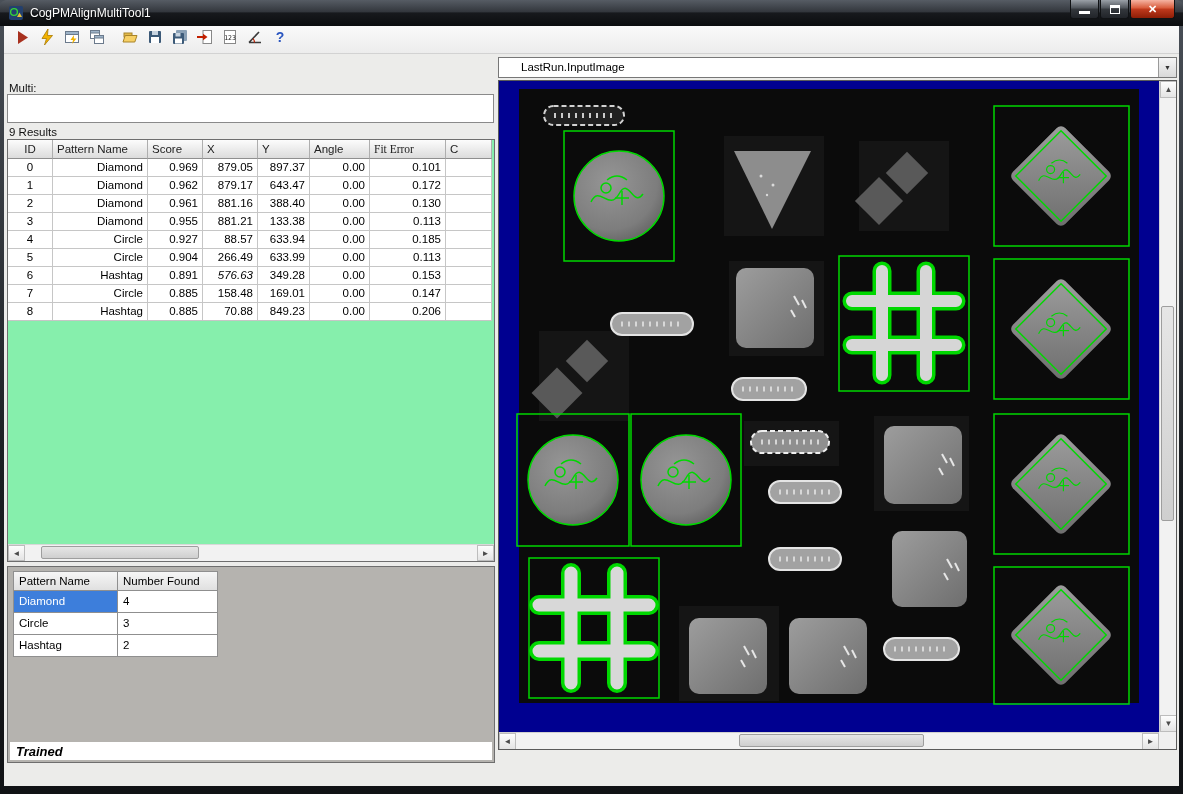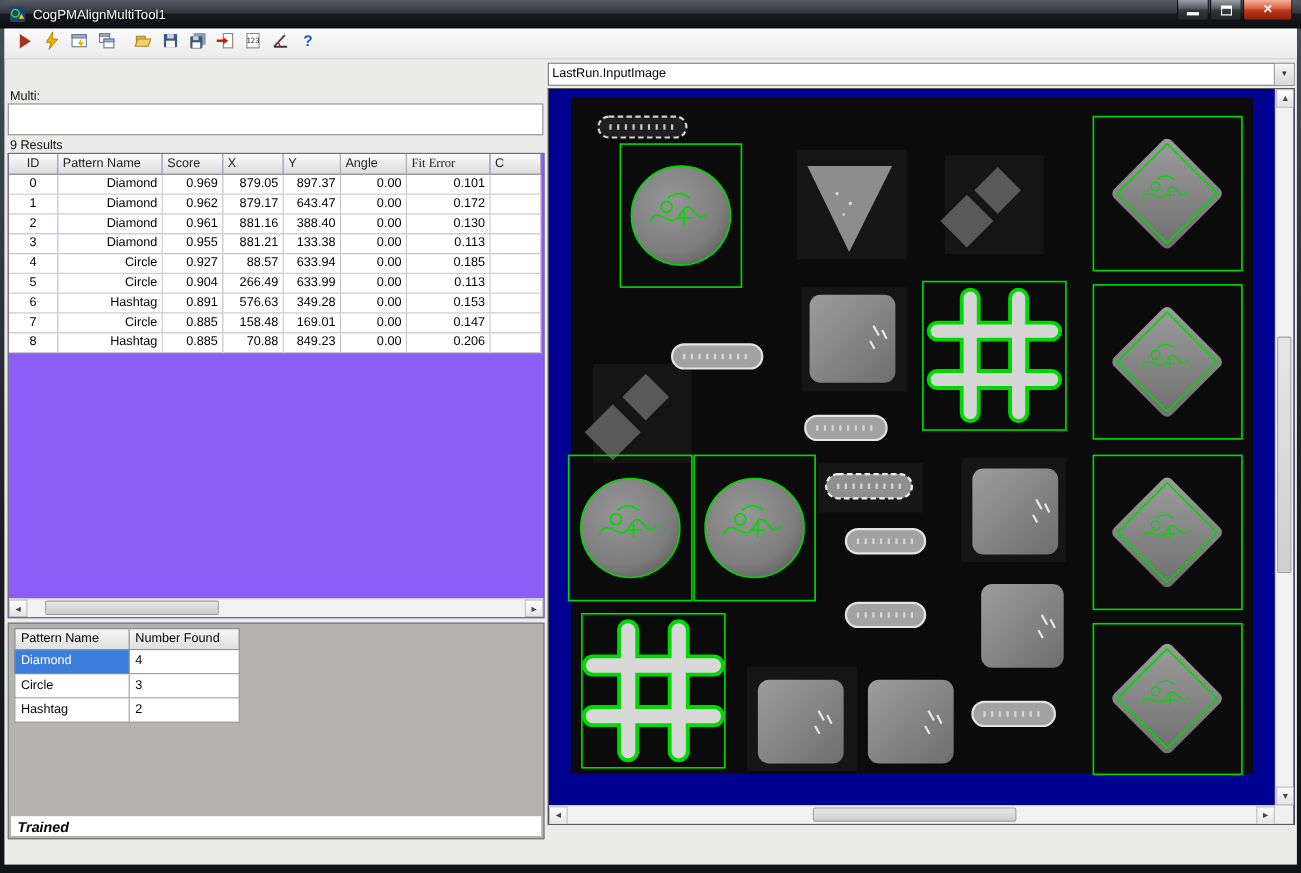--- a/index.html
+++ b/index.html
@@ -36,21 +36,21 @@
     border-bottom:1px solid #a8a8a8}
   .tab{padding:3px 8px 3px;font-size:11.5px;background:linear-gradient(#f5f5f5,#dcdcdc);
     border:1px solid #9a9a9a;border-bottom:none;border-radius:2px 2px 0 0;margin-right:1px;height:19px;color:#222}
   .tab.active{background:#fff;height:21px;margin-bottom:-1px;border-color:#8a8a8a;z-index:2;position:relative}
 
   
   .lbl{position:absolute;font-size:11.5px;color:#111}
   .info-box{position:absolute;left:3px;top:68px;width:487px;height:29px;background:#fff;border:1px solid #8a8a8a}
 
   .grid-wrap{position:absolute;left:3px;top:113px;width:488px;height:423px;border:1px solid #6e6e6e;
-    background:#8b5cf6;overflow:hidden}
+    background:#86efac;overflow:hidden}
   .ghead{display:flex}
   .hcell{height:19px;line-height:18px;font-size:11.5px;padding:0 4px;color:#222;overflow:hidden;white-space:nowrap;
     background:linear-gradient(#fcfcfc,#dcdcdc);border-right:1px solid #aeaeae;border-bottom:1px solid #8f8f8f;flex:0 0 auto}
   .hcell.c{text-align:center}
   .grow{display:flex}
   .cell{height:18px;line-height:17px;font-size:11.5px;padding:0 4px;background:#fff;overflow:hidden;white-space:nowrap;
     border-right:1px solid #c6c6c6;border-bottom:1px solid #c6c6c6;flex:0 0 auto}
   .cell.n{text-align:right}
   .cell.c{text-align:center}
 
@@ -80,21 +80,21 @@
   
   .statusbar{position:absolute;left:0;right:0;bottom:0;height:24px;background:linear-gradient(#fdfdfd,#dedede);
     border-top:1px solid #b8b8b8;display:flex;align-items:center;padding-left:10px;font-size:11.5px}
   .status-dot{width:11px;height:11px;border-radius:50%;border:1px solid #0a6a0a;margin-right:8px;
     background:radial-gradient(circle at 35% 30%,#8df08d,#14a314 70%,#0b7a0b)}
   .status-time{margin-right:18px}
 
   
   .combo{position:absolute;left:494px;right:2px;top:31px;height:21px;background:#fff;border:1px solid #777;
     display:flex;align-items:center}
-  .combo-text{flex:1;padding-left:3px;font-size:11.5px;line-height:19px;overflow:hidden;white-space:nowrap}
+  .combo-text{flex:1;padding-left:22px;font-size:11.5px;line-height:19px;overflow:hidden;white-space:nowrap}
   .combo-btn{width:18px;height:19px;border-left:1px solid #9a9a9a;display:flex;align-items:center;justify-content:center;
     font-size:7px;color:#333;background:linear-gradient(#f5f5f5,#d9d9d9)}
 
   .viewer{position:absolute;left:494px;right:2px;top:54px;height:670px;border:1px solid #5a5a5a;background:#000090;overflow:hidden}
   .viewer svg{position:absolute;left:0;top:0}
   .vscroll{position:absolute;right:0;top:0;bottom:17px;width:17px;background:#f2f2f2;border-left:1px solid #d0d0d0}
   .vscroll .sbtn{position:absolute;left:0;width:17px;height:17px}
   .vscroll .sbtn.up{top:0}
   .vscroll .sbtn.down{bottom:0}
   .viewer .hbar{position:absolute;left:0;right:17px;bottom:0;height:17px;background:#f2f2f2;border-top:1px solid #d0d0d0}
@@ -276,21 +276,21 @@
           <div class="cell n" style="width: 55px;">266.49</div>
           <div class="cell n" style="width: 52px;">633.99</div>
           <div class="cell n" style="width: 60px;">0.00</div>
           <div class="cell n" style="width: 76px;">0.113</div>
           <div class="cell n" style="width: 46px;"></div>
         </div>
         <div class="grow">
           <div class="cell c" style="width: 45px;">6</div>
           <div class="cell n" style="width: 95px;">Hashtag</div>
           <div class="cell n" style="width: 55px;">0.891</div>
-          <div class="cell n" style="width: 55px;">576.63</div>
+          <div class="cell n" style="width: 55px; font-style: italic;">576.63</div>
           <div class="cell n" style="width: 52px;">349.28</div>
           <div class="cell n" style="width: 60px;">0.00</div>
           <div class="cell n" style="width: 76px;">0.153</div>
           <div class="cell n" style="width: 46px;"></div>
         </div>
         <div class="grow">
           <div class="cell c" style="width: 45px;">7</div>
           <div class="cell n" style="width: 95px;">Circle</div>
           <div class="cell n" style="width: 55px;">0.885</div>
           <div class="cell n" style="width: 55px;">158.48</div>

